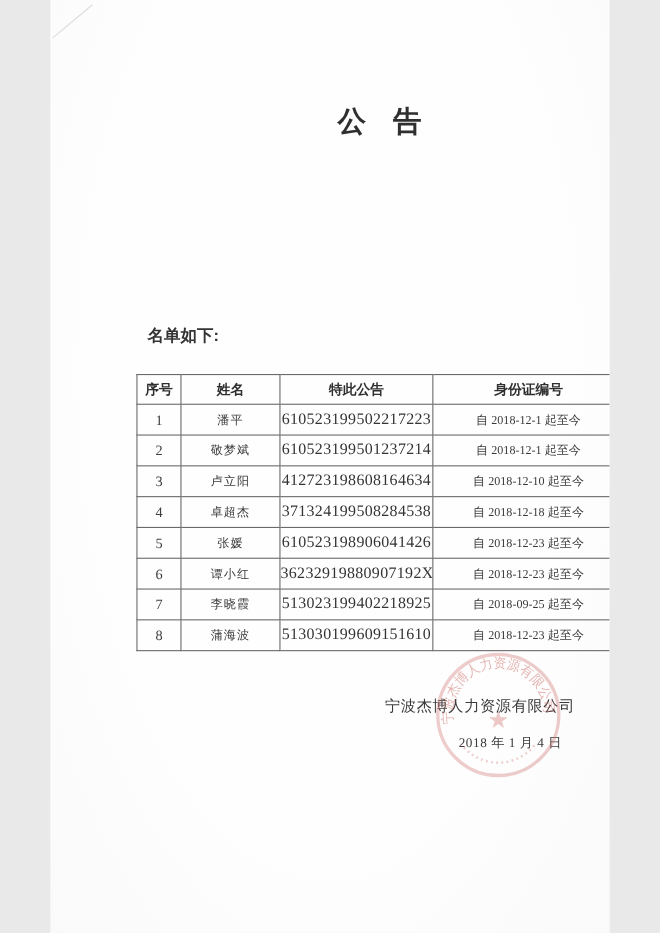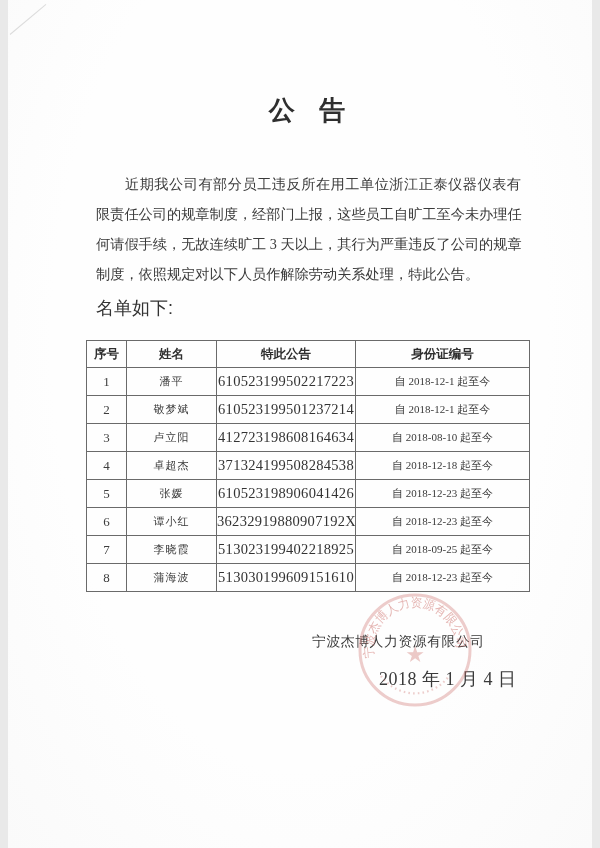--- a/index.html
+++ b/index.html
@@ -1,20 +1,20 @@
 <!DOCTYPE html>
 <html><head>
 <meta charset="utf-8">
 <style>
   html, body { margin: 0; padding: 0; background: #e9e9e9; }
   * { box-sizing: border-box; }
 
   .page {
     position: relative;
-    width: 584px;
+    width: 508px;
     height: 848px;
     margin: 0 auto;
     background: #fdfdfd;
     background-image: radial-gradient(ellipse at 50% 40%, #fefefe 60%, #fafafa 100%);
     overflow: hidden;
     font-family: "Liberation Serif", "DejaVu Serif", serif;
     color: #383838;
   }
 
   
@@ -53,22 +53,22 @@
     text-align-last: justify;
     color: #3a3a3a;
   }
   .p-line.first { padding-left: 29px; }
   .p-line.last  { text-align-last: left; }
 
   .list-label {
     position: absolute;
     left: 88px; top: 296px;
     font-family: "Liberation Sans", "DejaVu Sans", sans-serif;
-    font-weight: normal;
-    font-size: 18px;
+    font-weight: bold;
+    font-size: 15px;
     color: #333;
   }
 
   table.roster {
     position: absolute;
     left: 78px; top: 340px;
     width: 443px;
     border-collapse: collapse;
     table-layout: fixed;
   }
@@ -96,21 +96,21 @@
     position: absolute;
     left: 304px; top: 633px;
     font-size: 13.8px;
     letter-spacing: 0.6px;
     color: #3a3a3a;
     z-index: 2;
   }
   .sig-date {
     position: absolute;
     left: 371px; top: 667px;
-    font-size: 18px;
+    font-size: 12px;
     letter-spacing: 0.5px;
     color: #3a3a3a;
     z-index: 2;
   }
 
   .stamp {
     position: absolute;
     left: 337px; top: 580px;
     width: 140px; height: 140px;
     z-index: 3;
@@ -121,26 +121,20 @@
 </style>
 </head>
 <body>
 
 <div class="page">
 
   <div class="scratch"></div>
 
   <div class="doc-title">公 告</div>
 
-  <div class="body-para">
-    <div class="p-line first">近期我公司有部分员工违反所在用工单位浙江正泰仪器仪表有</div>
-    <div class="p-line">限责任公司的规章制度，经部门上报，这些员工自旷工至今未办理任</div>
-    <div class="p-line">何请假手续，无故连续旷工 3 天以上，其行为严重违反了公司的规章</div>
-    <div class="p-line last">制度，依照规定对以下人员作解除劳动关系处理，特此公告。</div>
-  </div>
 
   <div class="list-label">名单如下:</div>
 
   <table class="roster">
     <colgroup>
       <col style="width:40px">
         <col style="width:90px">
         <col style="width:139px">
         <col style="width:174px">
     </colgroup>
@@ -162,21 +156,21 @@
       <tr>
         <td class="c-idx">2</td>
         <td class="c-name">敬梦斌</td>
         <td class="c-id">610523199501237214</td>
         <td class="c-date">自 2018-12-1 起至今</td>
       </tr>
       <tr>
         <td class="c-idx">3</td>
         <td class="c-name">卢立阳</td>
         <td class="c-id">412723198608164634</td>
-        <td class="c-date">自 2018-08-10 起至今</td>
+        <td class="c-date">自 2018-12-10 起至今</td>
       </tr>
       <tr>
         <td class="c-idx">4</td>
         <td class="c-name">卓超杰</td>
         <td class="c-id">371324199508284538</td>
         <td class="c-date">自 2018-12-18 起至今</td>
       </tr>
       <tr>
         <td class="c-idx">5</td>
         <td class="c-name">张媛</td>

